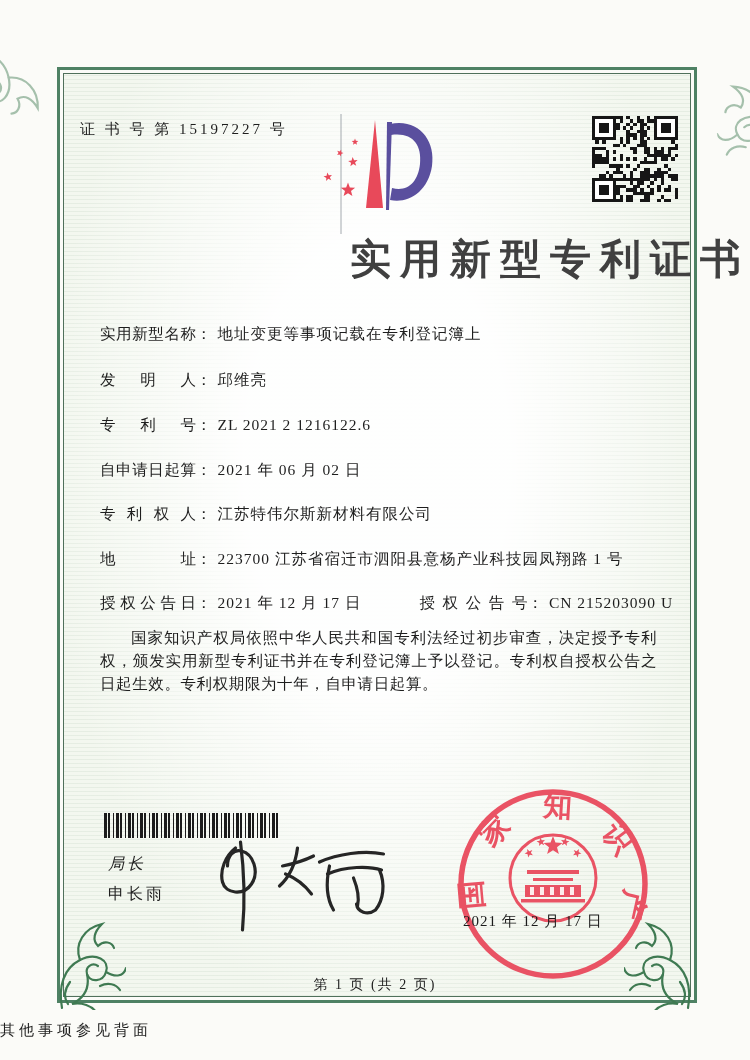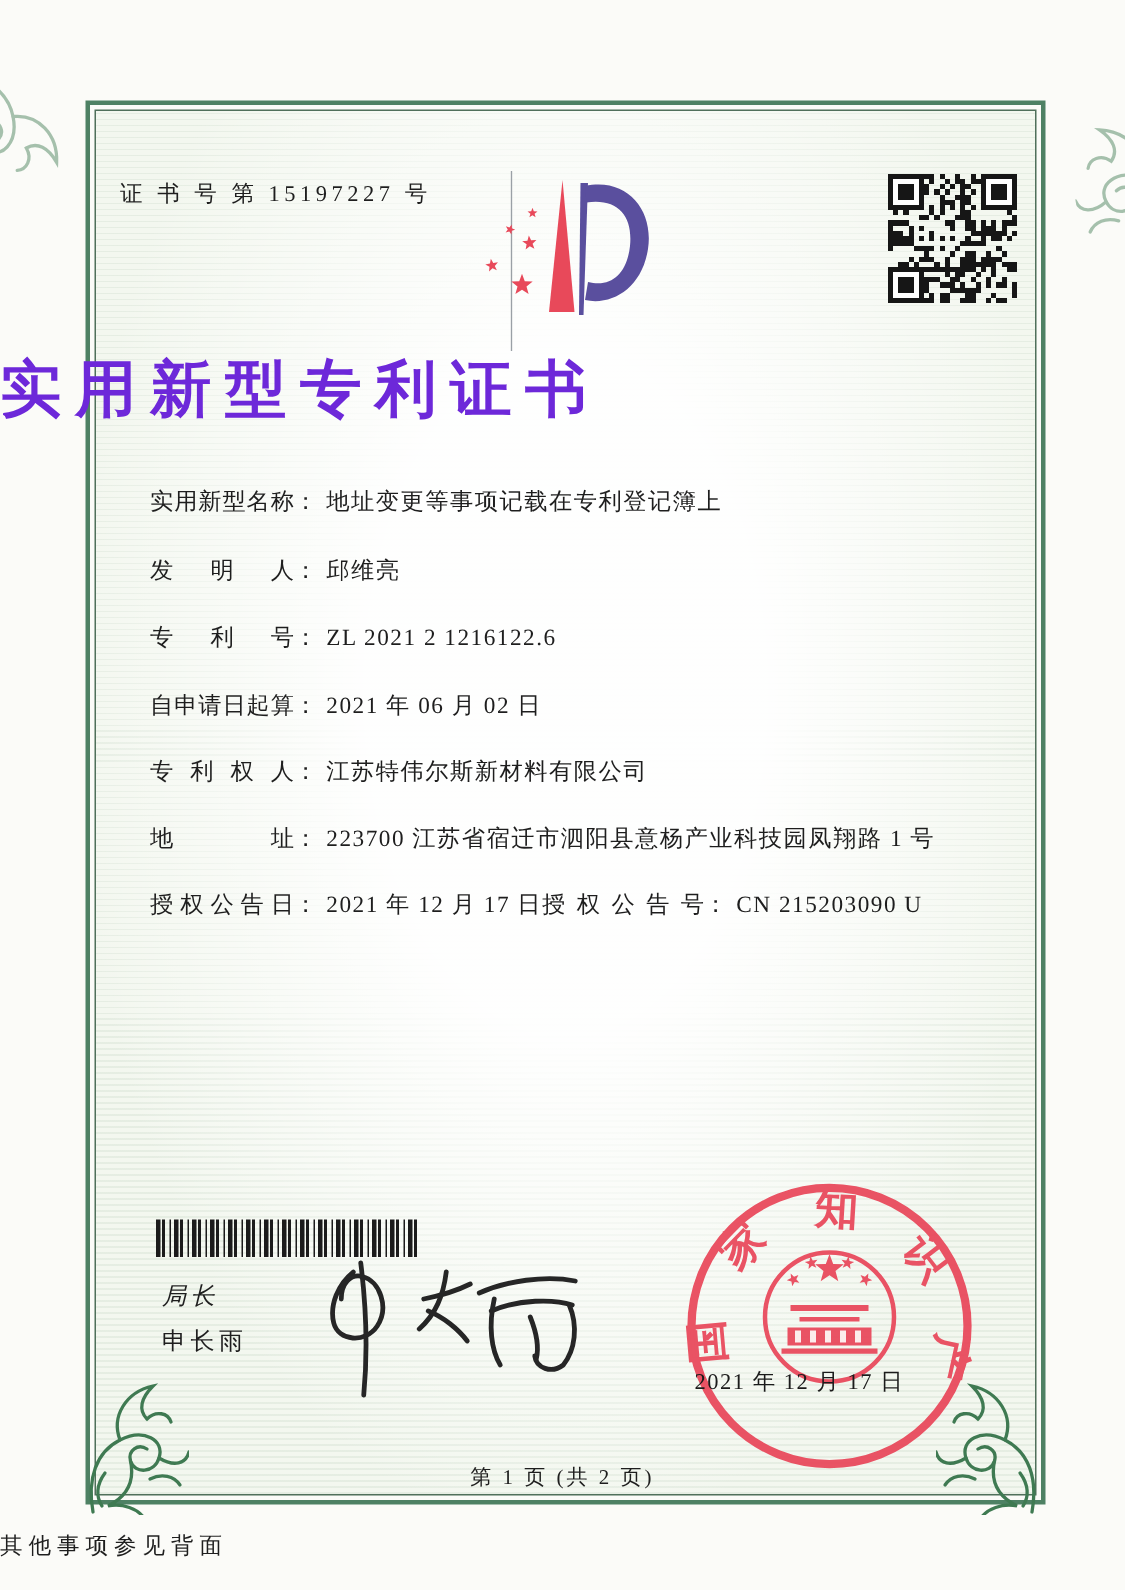--- a/index.html
+++ b/index.html
@@ -19,36 +19,36 @@
     border:1px solid #50705b;
     background:
       radial-gradient(ellipse at 50% 42%, rgba(255,255,255,.95) 30%, rgba(255,255,255,0) 75%),
       repeating-linear-gradient(0deg, rgba(111,152,117,.10) 0 1px, rgba(255,255,255,0) 1px 4px),
       #f3f7ef;
   }
   .cert-no{position:absolute;left:80px;top:120px;font-size:15px;letter-spacing:3px;}
   .logo{position:absolute;left:318px;top:114px;width:125px;height:120px;}
   .qr{position:absolute;left:592px;top:116px;width:86px;height:86px;}
   .title{
-    position:absolute;left:0;right:0;top:232px;text-align:left;
-    font-size:41px;font-weight:bold;letter-spacing:9px;color:#6d28d9;
+    position:absolute;left:0;right:0;top:232px;text-align:right;
+    font-size:41px;font-weight:bold;letter-spacing:9px;color:#404040;
   }
   .fields{position:absolute;left:100px;top:0;width:560px;}
   .frow{position:absolute;left:0;font-size:15.5px;white-space:nowrap;}
   .flabel{
     display:inline-block;width:96px;vertical-align:bottom;
     text-align:justify;text-align-last:justify;text-justify:inter-character;
   }
   .flabel2{
     display:inline-block;width:108px;vertical-align:bottom;
     text-align:justify;text-align-last:justify;text-justify:inter-character;
   }
   .fcolon{display:inline-block;margin-right:6px;}
   .fvalue{letter-spacing:1px;}
-  .pair2{}
+  .pair2{margin-left:58px;}
   .paras{position:absolute;left:100px;top:626px;width:557px;font-size:15.5px;line-height:23px;text-align:justify;letter-spacing:.6px;}
   .paras p{margin:0;text-indent:2em;}
   .barcode{position:absolute;left:104px;top:813px;width:196px;height:25px;display:flex;align-items:stretch;}
   .barcode span{display:block;background:#1b1b1b;}
   .sig-title{position:absolute;left:108px;top:854px;font-size:16px;letter-spacing:3px;font-style:italic;}
   .sig-name{position:absolute;left:108px;top:884px;font-size:16px;letter-spacing:3px;}
   .sig-hand{position:absolute;left:205px;top:836px;width:195px;height:100px;}
   .seal{position:absolute;left:455px;top:786px;width:196px;height:196px;opacity:.93;}
   .seal-date{position:absolute;left:463px;top:912px;font-size:15px;letter-spacing:1px;color:#1b1b1b;z-index:6;}
   .page-info{position:absolute;left:0;right:0;top:976px;text-align:center;font-size:14px;letter-spacing:2px;}
@@ -367,20 +367,21 @@
   </div>
   <div class="frow" style="top:549px">
     <span class="flabel">地址</span><span class="fcolon">：</span><span class="fvalue">223700 江苏省宿迁市泗阳县意杨产业科技园凤翔路 1 号</span>
   </div>
   <div class="frow" style="top:593px">
     <span class="flabel">授权公告日</span><span class="fcolon">：</span><span class="fvalue">2021 年 12 月 17 日</span><span class="pair2"><span class="flabel2">授权公告号</span><span class="fcolon">：</span><span class="fvalue">CN 215203090 U</span></span>
   </div>
 </div>
 
 <div class="paras">
+  <p>国家知识产权局依照中华人民共和国专利法经过初步审查，决定授予专利权，颁发实用新型专利证书并在专利登记簿上予以登记。专利权自授权公告之日起生效。专利权期限为十年，自申请日起算。</p>
 </div>
 
 <div class="barcode">
     <span style="width:3px;margin-right:1px"></span>
     <span style="width:2px;margin-right:3px"></span>
     <span style="width:1px;margin-right:2px"></span>
     <span style="width:3px;margin-right:1px"></span>
     <span style="width:2px;margin-right:3px"></span>
     <span style="width:1px;margin-right:2px"></span>
     <span style="width:3px;margin-right:1px"></span>

